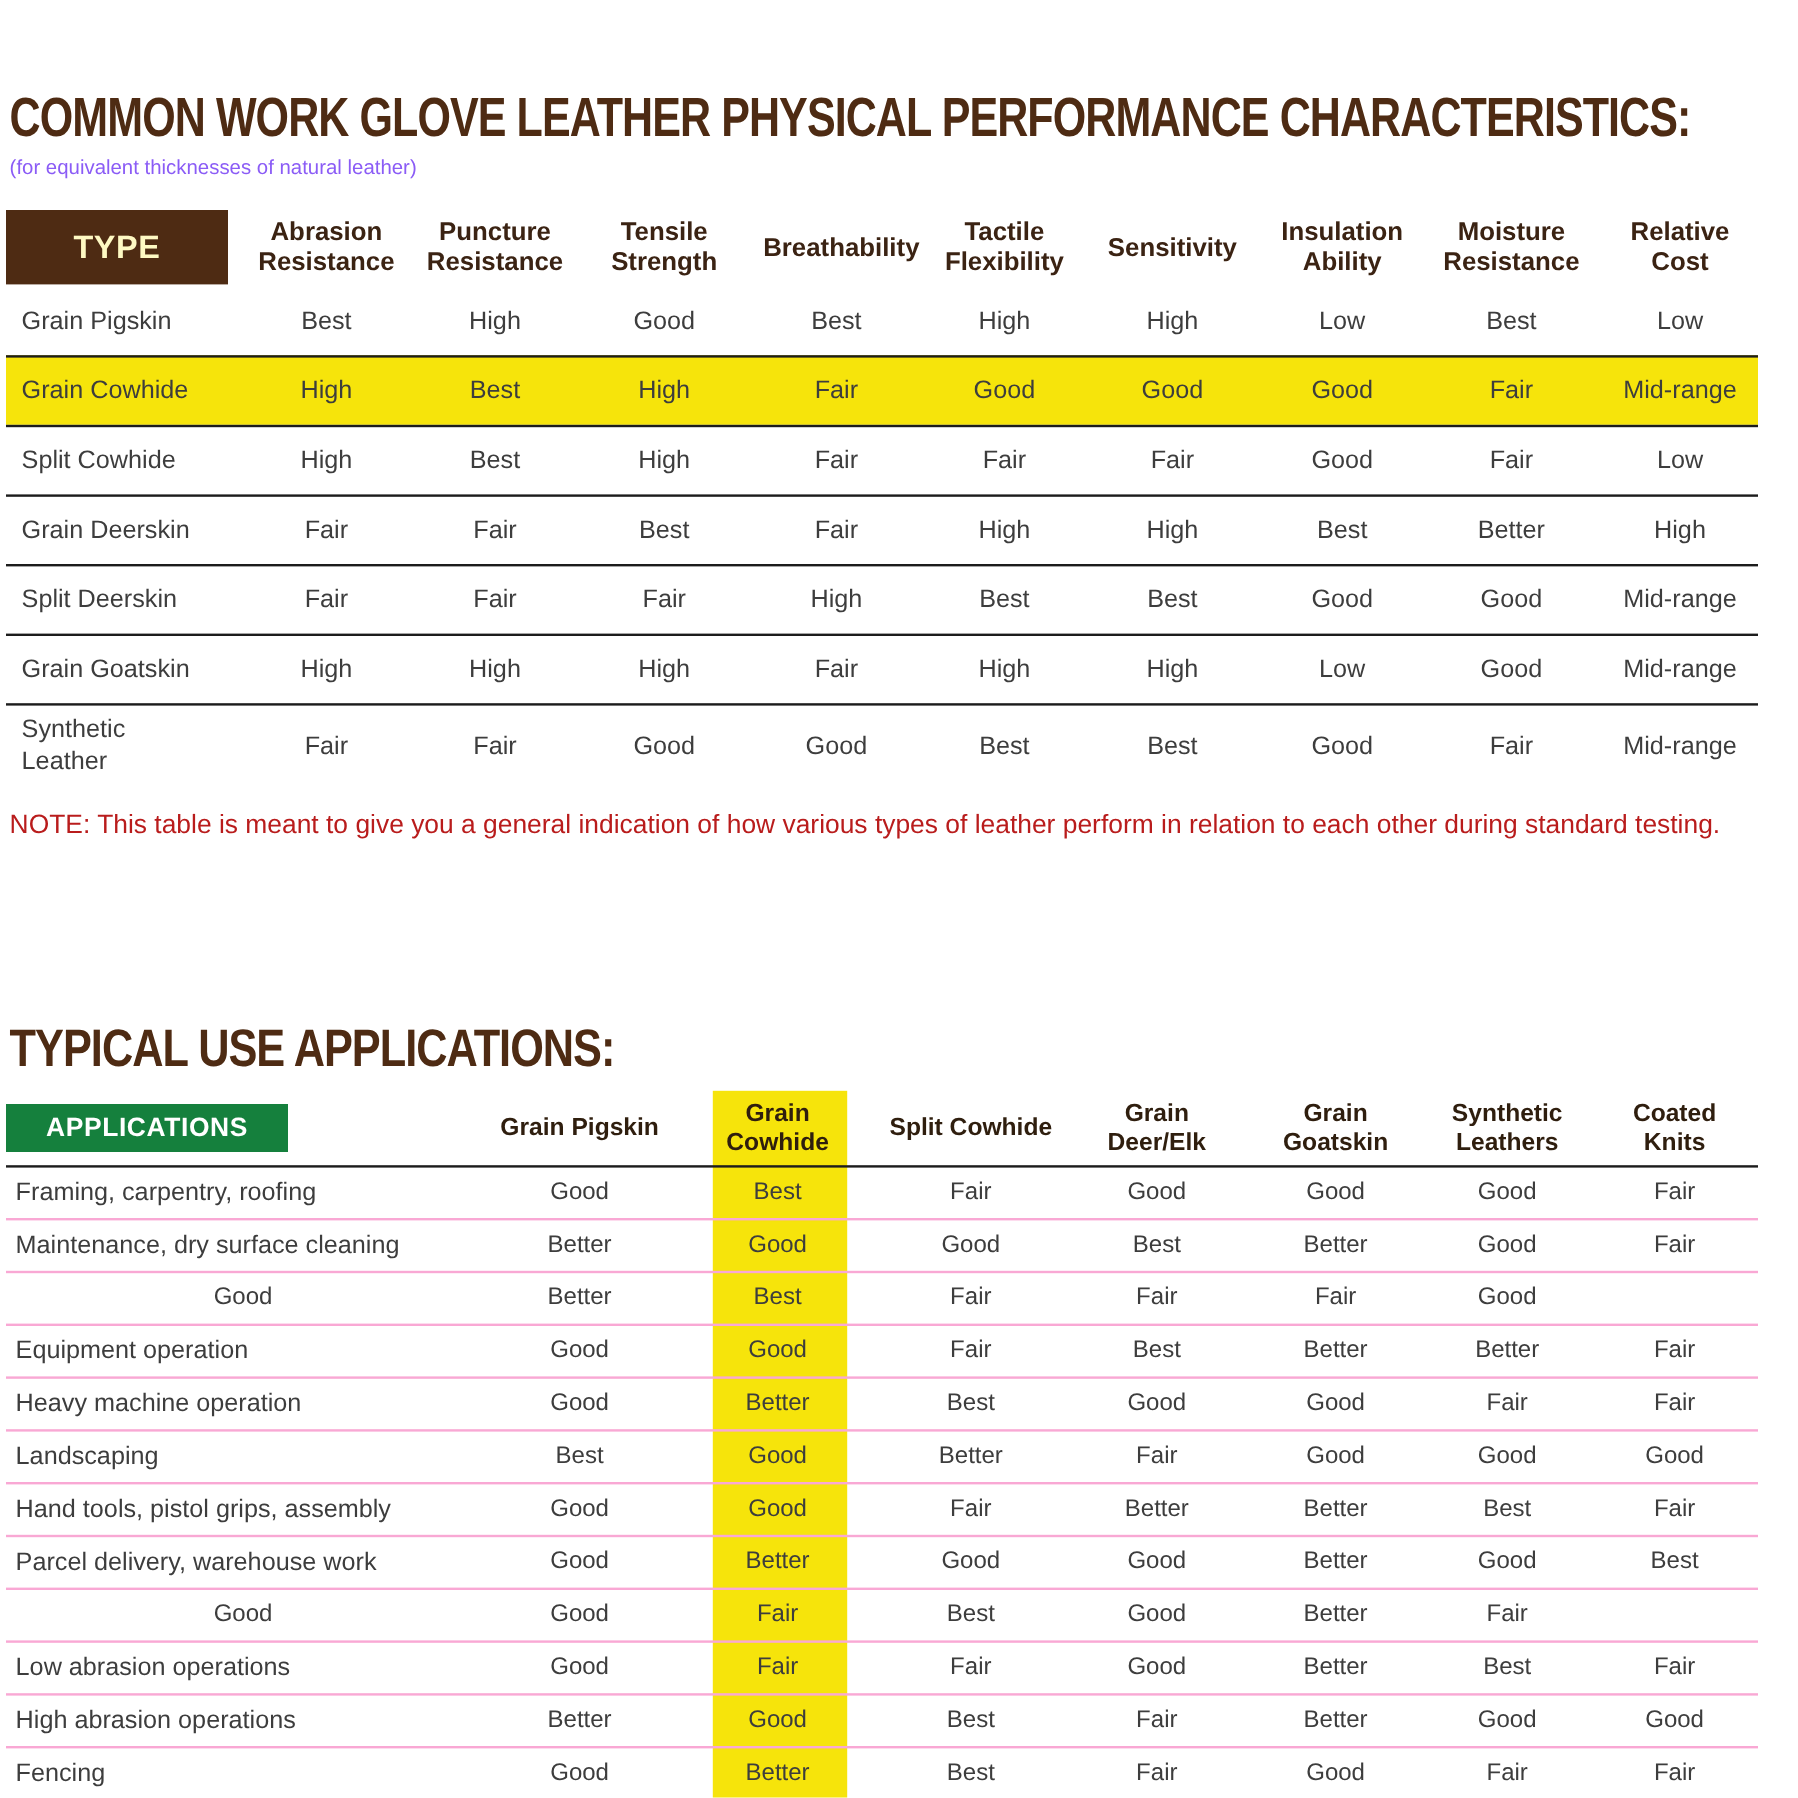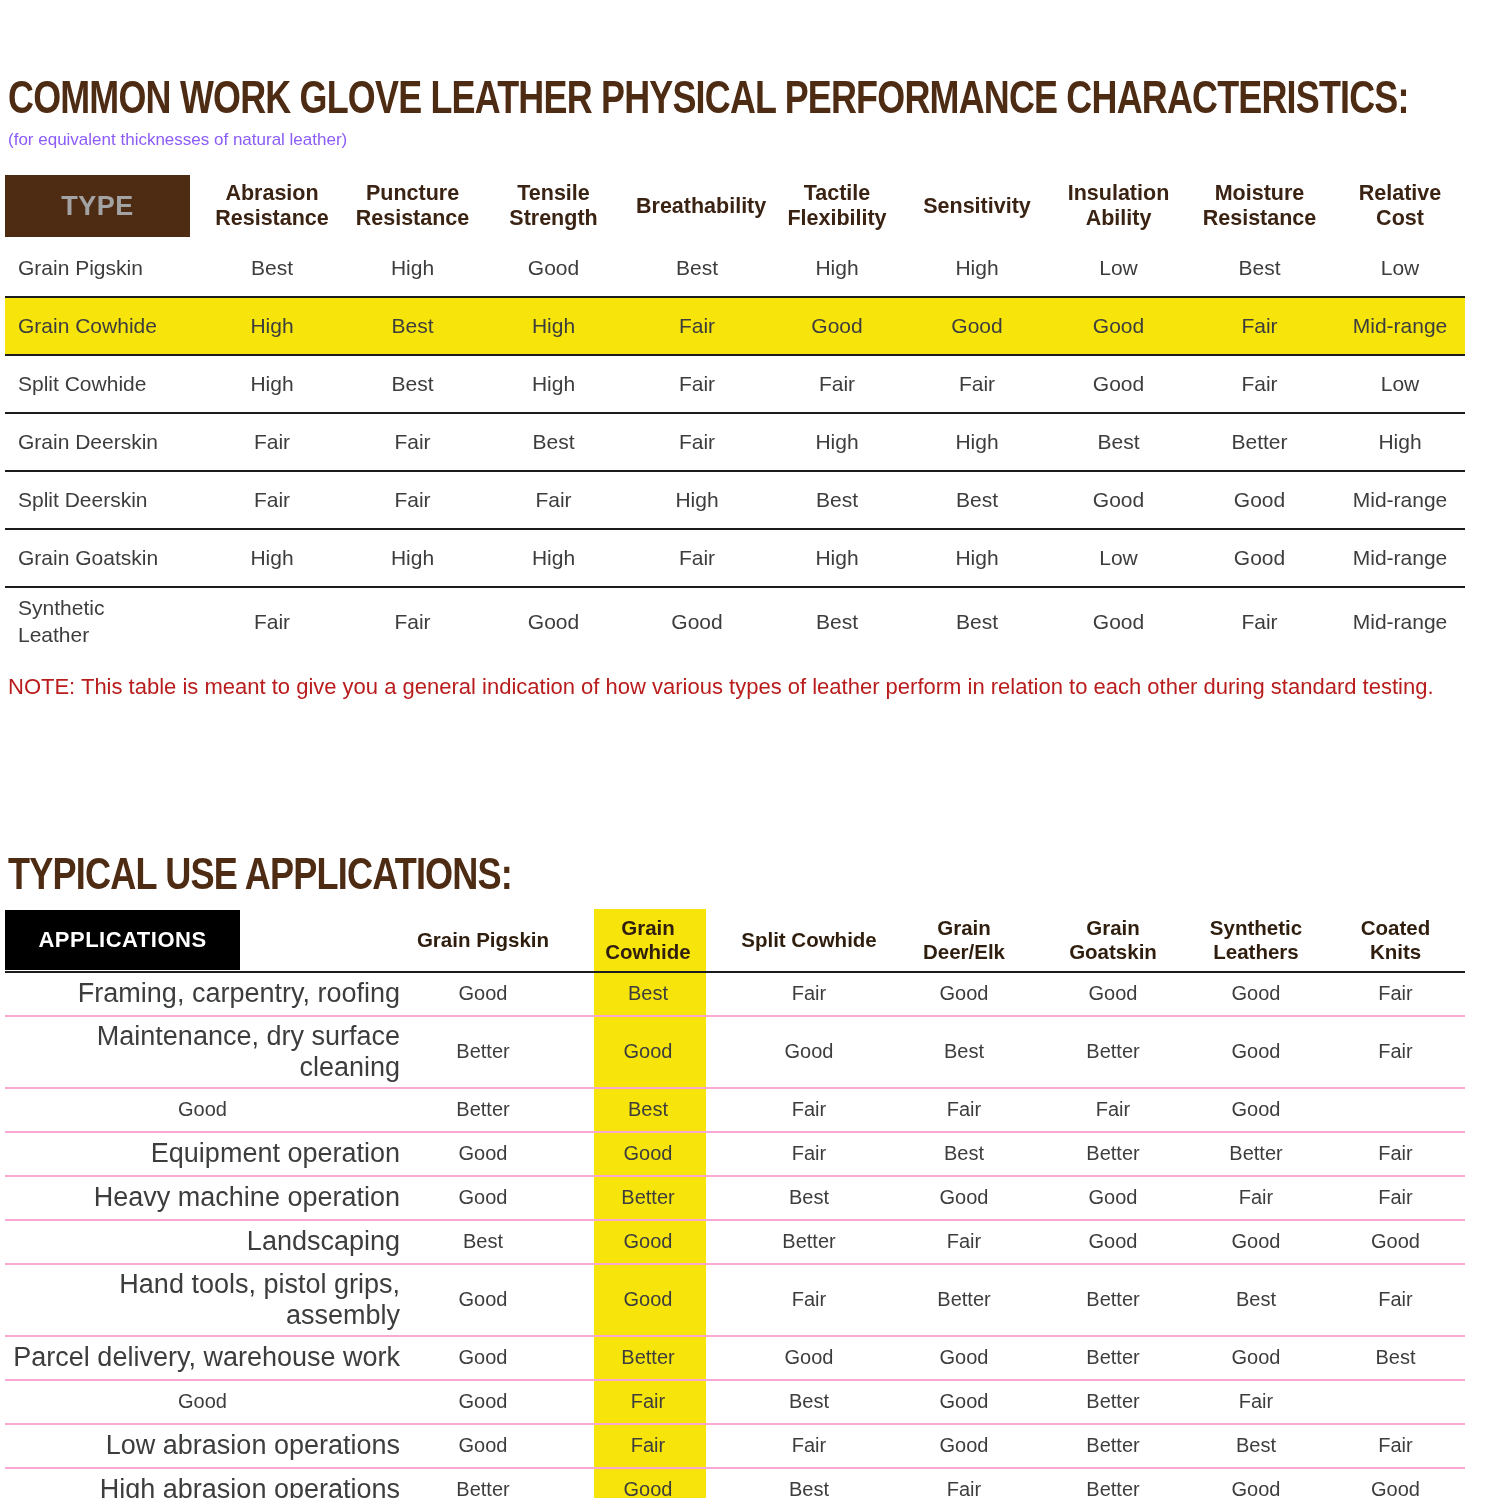--- a/index.html
+++ b/index.html
@@ -7,46 +7,46 @@
   .page{padding:70px 16px 0 5px;}
 
   .h1{font-weight:bold;font-size:46px;letter-spacing:-1px;color:#4e2b13;
       transform:scaleX(0.78);transform-origin:left center;white-space:nowrap;margin:0 0 6px 3px;}
   .sub{font-size:17px;color:#8b5cf6;margin:0 0 24px 3px;}
 
   
   .perf{width:1460px;}
   .perf-head,.perf-row{display:grid;grid-template-columns:195px 144px 137px 145px 142px 138px 142px 141px 141px 140px;align-items:center;}
   .perf-head{min-height:64px;margin-bottom:2px;}
-  .type-box{background:#4e2b13;color:#a3a3a3;font-weight:bold;font-size:27px;letter-spacing:.5px;
+  .type-box{background:#4e2b13;color:#fef9c3;font-weight:bold;font-size:27px;letter-spacing:.5px;
             height:62px;width:185px;display:flex;align-items:center;justify-content:center;}
   .col-h{font-weight:bold;font-size:21.5px;color:#3b2313;text-align:center;line-height:1.15;padding:0 10px;}
   .perf-row{min-height:42px;padding:7px 0;border-top:2px solid #1c1c1c;}
   .perf-row:first-child{border-top:none;}
   .perf-row .lab{font-size:21px;padding-left:13px;white-space:pre-line;line-height:1.28;}
   .perf-row .val{font-size:21px;text-align:center;}
   .hl-row{background:#f6e40b;}
 
   .note{font-size:22px;color:#b91c1c;margin:16px 0 0 3px;line-height:1.4;}
 
   
   .h2{font-weight:bold;font-size:44px;letter-spacing:-1px;color:#4e2b13;
       transform:scaleX(0.82);transform-origin:left center;white-space:nowrap;margin:146px 0 10px 3px;}
   .apps-wrap{position:relative;width:1460px;}
   .stripe{position:absolute;left:589px;top:0;bottom:0;width:112px;background:#f6e40b;z-index:0;}
   .apps-head,.apps-row{position:relative;z-index:1;display:grid;
       grid-template-columns:395px 166px 164px 158px 152px 146px 140px 139px;align-items:center;}
   .apps-head{min-height:62px;border-bottom:2px solid #1c1c1c;}
-  .apps-box{background:#000000;color:#ffffff;font-weight:bold;font-size:22px;letter-spacing:.5px;
-            height:60px;width:235px;display:flex;align-items:center;justify-content:center;}
+  .apps-box{background:#15803d;color:#ffffff;font-weight:bold;font-size:22px;letter-spacing:.5px;
+            height:40px;width:235px;display:flex;align-items:center;justify-content:center;}
   .apps-head .col-h{font-size:20.5px;color:#2f1e0e;}
   .apps-row{min-height:34px;padding:4px 0;border-top:2px solid #f9a8d4;}
   .apps-row:first-child{border-top:none;}
   .apps-wrap .rows{border-bottom:2px solid #1c1c1c;}
-  .apps-row .lab{font-size:27px;padding-left:8px;text-align:right;}
+  .apps-row .lab{font-size:21px;padding-left:8px;}
   .apps-row .val{font-size:20px;text-align:center;}
 </style>
 </head>
 <body>
 
 <div class="page">
 
   <h1 class="h1">COMMON WORK GLOVE LEATHER PHYSICAL PERFORMANCE CHARACTERISTICS:</h1>
   <div class="sub">(for equivalent thicknesses of natural leather)</div>
 

